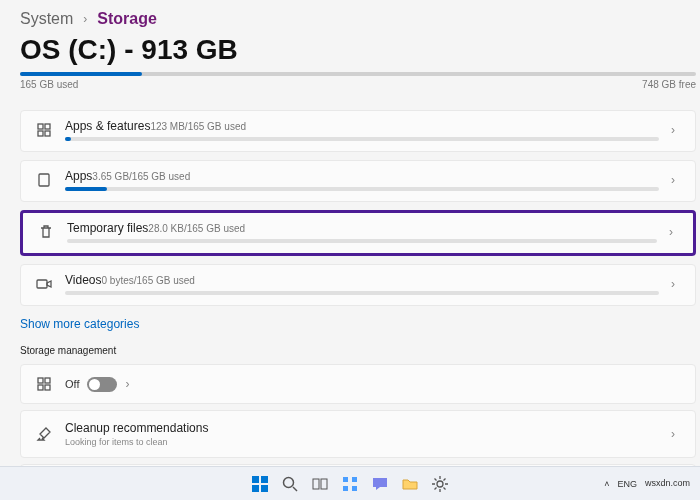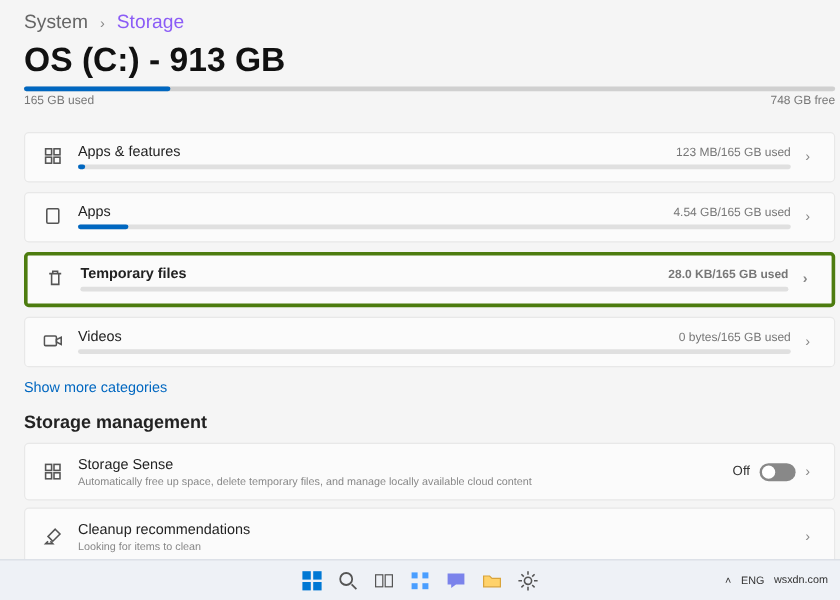--- a/index.html
+++ b/index.html
@@ -1,38 +1,38 @@
 <!DOCTYPE html>
 <html><head>
 <meta charset="utf-8">
 <style>
 * { margin:0; padding:0; box-sizing:border-box; font-family:"Segoe UI",Arial,sans-serif; }
 body { width:700px; height:500px; background:#f5f5f5; overflow:hidden; position:relative; }
 .page { padding:10px 4px 0 20px; }
 .breadcrumb { display:flex; align-items:center; gap:10px; font-size:16px; color:#333; margin-bottom:6px; }
 .breadcrumb .parent { color:#666; }
 .breadcrumb .chev { color:#888; font-size:12px; }
-.breadcrumb .current { font-weight:400; color:#8b5cf6; }
+.breadcrumb .current { font-weight:700; color:#701a75; }
 .drive-title { font-size:28px; font-weight:600; color:#111; margin-bottom:6px; }
 .drive-bar { height:4px; background:#d0d0d0; border-radius:2px; position:relative; margin-bottom:3px; }
 .drive-bar .fill { height:100%; background:#0067c0; border-radius:2px; position:absolute; left:0; top:0; }
 .drive-meta { display:flex; justify-content:space-between; font-size:10px; color:#777; margin-bottom:20px; }
 .cat-card { background:#fbfbfb; border:1px solid #e8e8e8; border-radius:4px; padding:8px 14px 10px 14px; margin-bottom:8px; display:flex; align-items:center; gap:12px; cursor:pointer; }
-.cat-card.highlight { border:3px solid #4d7c0f;font-weight:bold; }
+.cat-card.highlight { border:3px solid #4c1d95; }
 .cat-icon { width:18px; height:18px; display:flex; align-items:center; justify-content:center; color:#555; flex:0 0 18px; }
 .cat-icon svg { width:16px; height:16px; stroke:#555; fill:none; stroke-width:1.3; }
 .cat-body { flex:1; }
-.cat-top { display:flex; justify-content:space-between; align-items:baseline; margin-bottom:4px; }
+.cat-top { display:flex; justify-content:flex-start; align-items:baseline; margin-bottom:4px; }
 .cat-label { font-size:12px; color:#222; }
-.cat-used { font-size:10px; color:#777;margin-left:28px; }
+.cat-used { font-size:10px; color:#777; }
 .cat-bar { height:4px; background:#e0e0e0; border-radius:2px; position:relative; }
 .cat-bar .fill { height:100%; border-radius:2px; position:absolute; left:0; top:0; }
 .cat-chev { color:#888; font-size:12px; flex:0 0 10px; }
 .more-link { font-size:12px; color:#0067c0; cursor:pointer; margin:2px 0 14px 0; display:inline-block; }
-.section-title { font-size:15px; font-weight:700; color:#222; margin-bottom:8px; }
+.section-title { font-size:10px; font-weight:400; color:#222; margin-bottom:8px; }
 .mgmt-card { background:#fbfbfb; border:1px solid #e8e8e8; border-radius:4px; padding:10px 14px; margin-bottom:6px; display:flex; align-items:center; gap:12px; cursor:pointer; }
 .mgmt-icon { width:18px; height:18px; display:flex; align-items:center; justify-content:center; flex:0 0 18px; color:#555; }
 .mgmt-icon svg { width:16px; height:16px; stroke:#555; fill:none; stroke-width:1.3; }
 .mgmt-body { flex:1; }
 .mgmt-title { font-size:12px; color:#222; }
 .mgmt-sub { font-size:9px; color:#888; margin-top:2px; }
 .mgmt-right { display:flex; align-items:center; gap:8px; }
 .toggle-label { font-size:11px; color:#333; }
 .toggle { width:30px; height:15px; border-radius:8px; background:#888; position:relative; }
 .toggle::after { content:""; width:11px; height:11px; background:#fff; border-radius:50%; position:absolute; top:2px; left:2px; }
@@ -84,21 +84,21 @@
       </div>
       <div class="cat-card">
         <div class="cat-icon">
           <svg viewBox="0 0 16 16">
             <rect x="3" y="2" width="10" height="12" rx="1"></rect>
           </svg>
         </div>
         <div class="cat-body">
           <div class="cat-top">
             <span class="cat-label">Apps</span>
-            <span class="cat-used">4.54 GB/165 GB used</span>
+            <span class="cat-used">3.65 GB/165 GB used</span>
           </div>
           <div class="cat-bar">
             <div class="fill" style="width:7%;background:#0067c0"></div>
           </div>
         </div>
         <div class="cat-chev">›</div>
       </div>
       <div class="cat-card highlight">
         <div class="cat-icon">
           <svg viewBox="0 0 16 16">
@@ -142,24 +142,20 @@
 
   <div id="mgmt">
       <div class="mgmt-card">
         <div class="mgmt-icon">
           <svg viewBox="0 0 16 16">
             <rect x="2" y="2" width="5" height="5"></rect>
             <rect x="9" y="2" width="5" height="5"></rect>
             <rect x="2" y="9" width="5" height="5"></rect>
             <rect x="9" y="9" width="5" height="5"></rect>
           </svg>
-        </div>
-        <div class="mgmt-body">
-          <div class="mgmt-title">Storage Sense</div>
-          <div class="mgmt-sub">Automatically free up space, delete temporary files, and manage locally available cloud content</div>
         </div>
         <div class="mgmt-right">
           <span class="toggle-label">Off</span>
           <div class="toggle"></div>
           <span class="cat-chev">›</span>
         </div>
       </div>
       <div class="mgmt-card">
         <div class="mgmt-icon">
           <svg viewBox="0 0 16 16">

